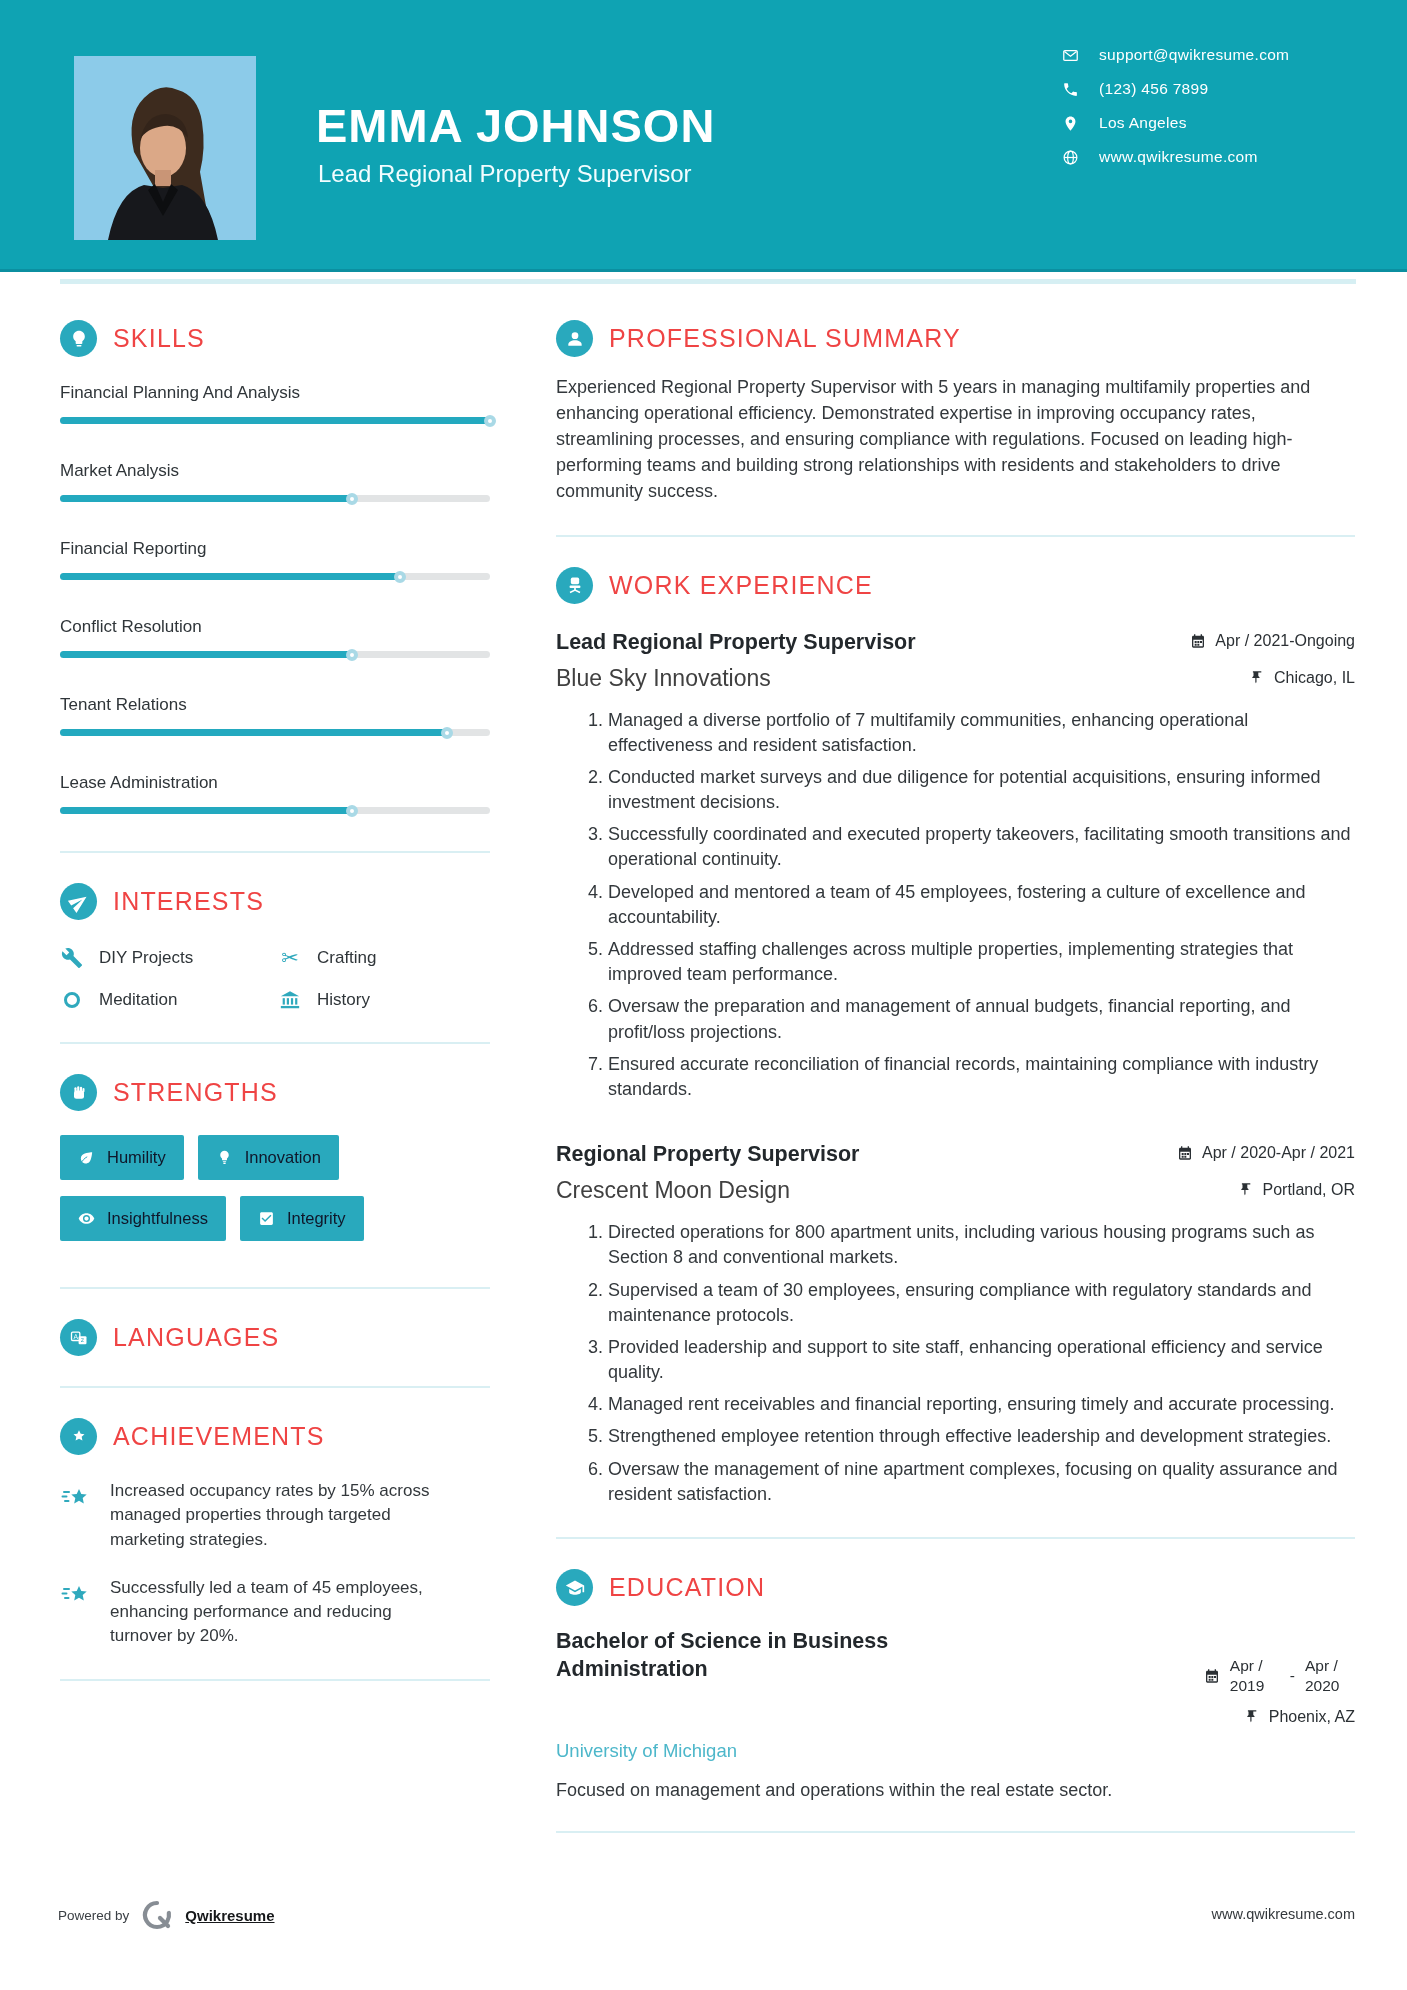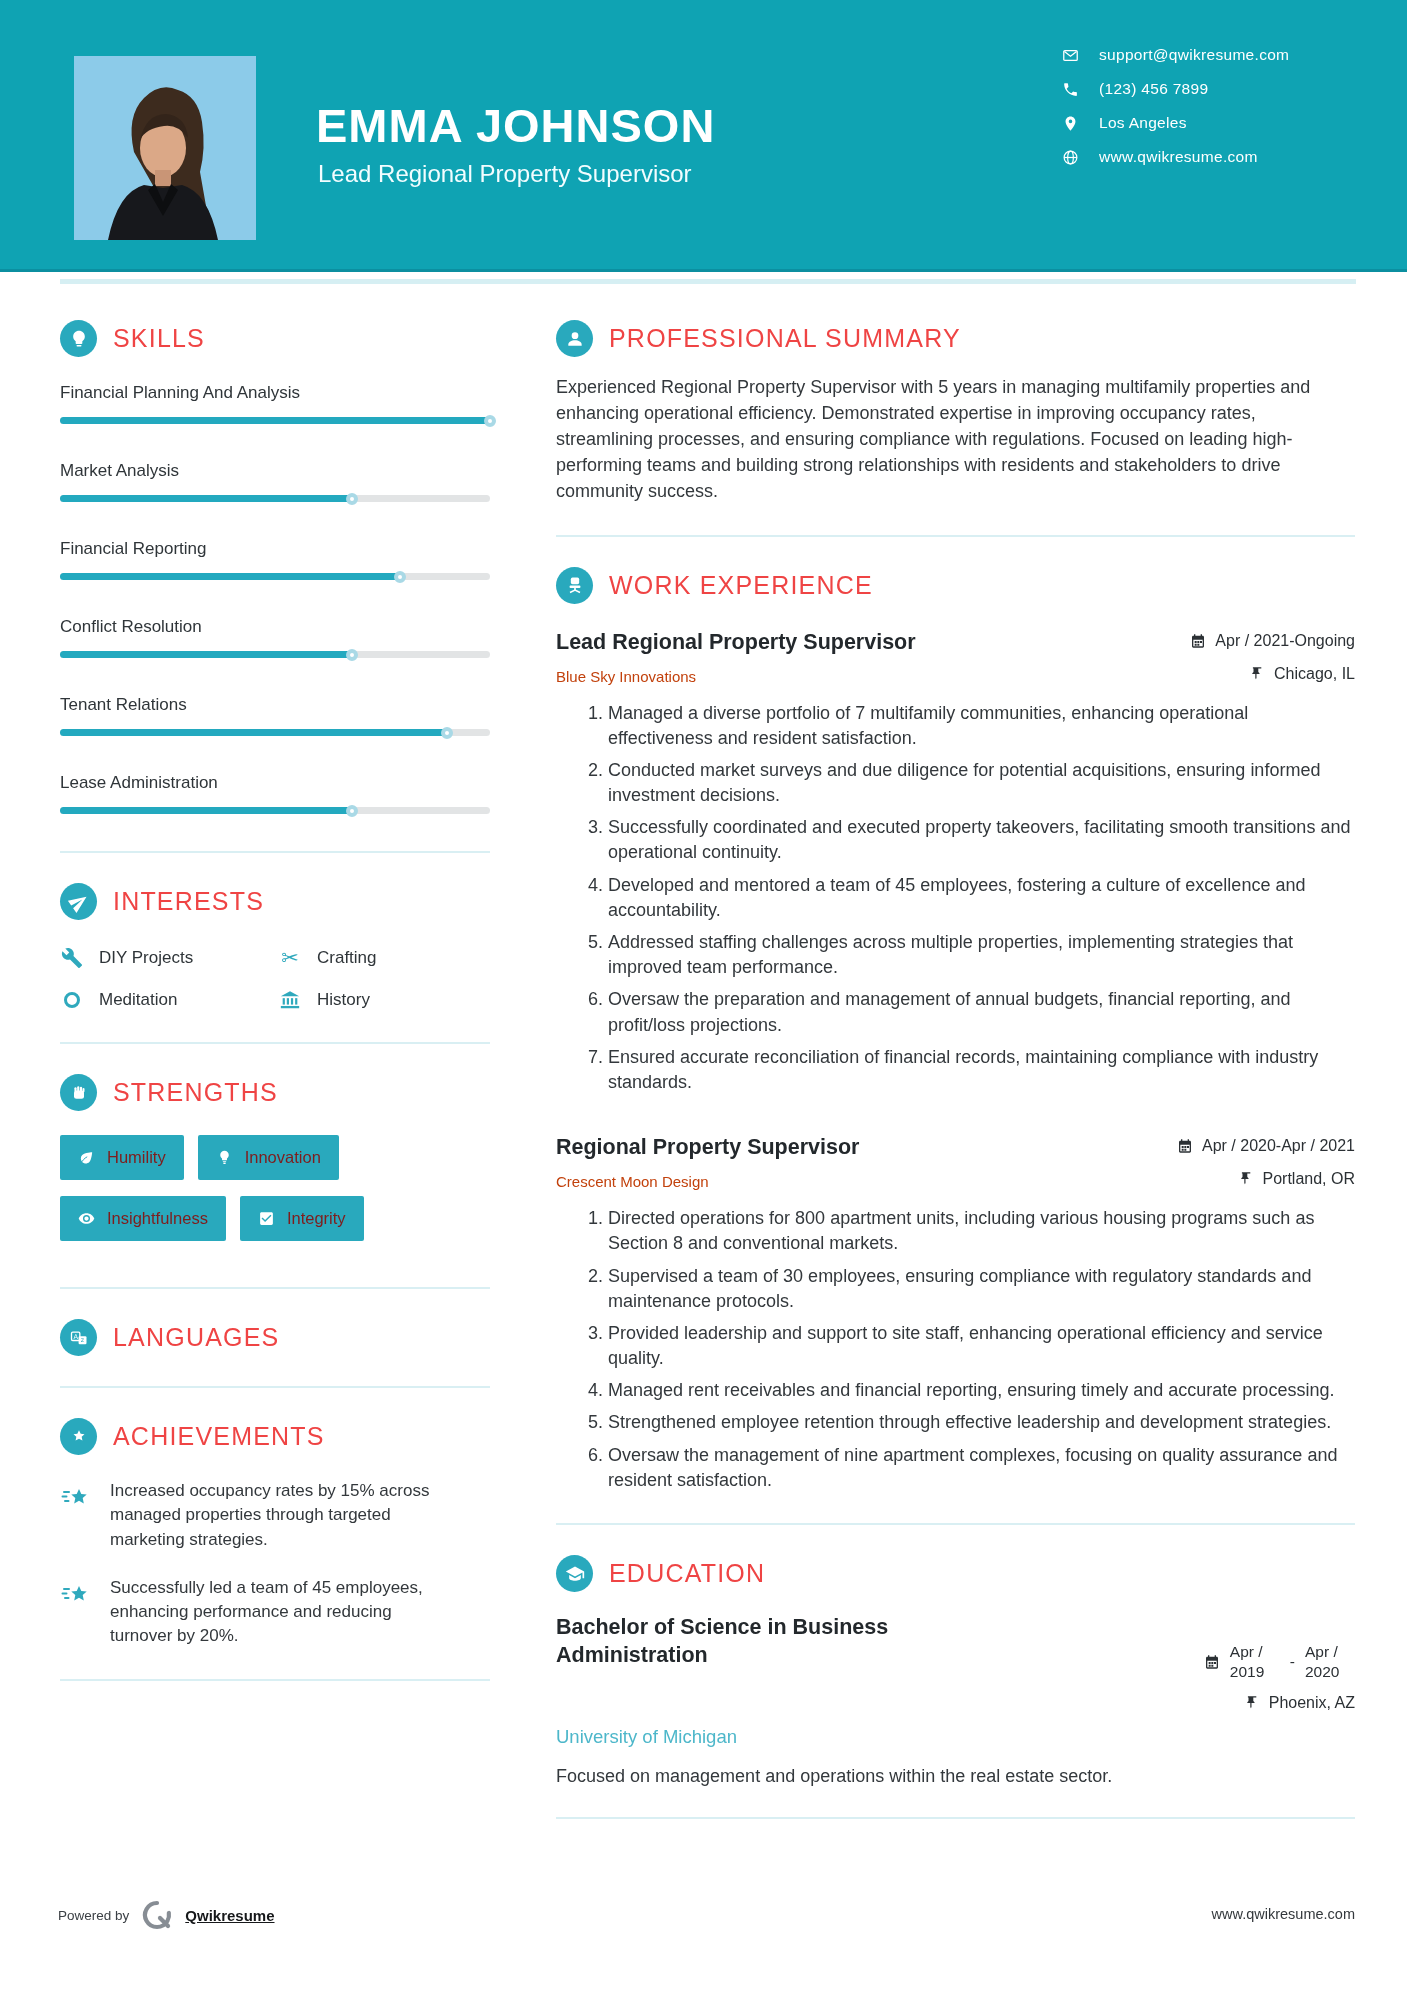--- a/index.html
+++ b/index.html
@@ -42,21 +42,21 @@
   
   .interests-grid { display:grid; grid-template-columns:218px 1fr; row-gap:18px; margin-top:26px; }
   .interest { display:flex; align-items:center; gap:15px; font-size:17px; color:#2f3539; }
   .interest .i-icon { width:24px; height:24px; flex:none; display:flex; align-items:center;
                       justify-content:center; color:#2fa9bd; }
   .interest .i-icon svg { width:22px; height:22px; }
   .glyph-icon { font-family:"DejaVu Sans",sans-serif; font-size:21px; color:#2fa9bd; line-height:1; }
   .ring { width:16px; height:16px; border:3.5px solid #2fa9bd; border-radius:50%; }
   
   .badges { margin-top:24px; }
-  .badge { display:inline-flex; align-items:center; gap:12px; background:#29a9bd; color:#7f1d1d;
+  .badge { display:inline-flex; align-items:center; gap:12px; background:#29a9bd; color:#0f172a;
            padding:13px 18px; margin:0 14px 16px 0; font-size:16.5px; border-radius:2px; }
   .badge svg { width:17px; height:17px; flex:none; }
   
   .langs { display:flex; gap:56px; margin-top:30px; }
   .lang { width:90px; display:flex; flex-direction:column; align-items:center; }
   .donut { width:88px; height:88px; border-radius:50%; position:relative; }
   .donut .hole { position:absolute; inset:22px; background:#ffffff; border-radius:50%; }
   .lang-label { margin-top:24px; font-size:18px; color:#2f3539; }
   
   .ach-item { display:flex; gap:18px; margin-top:24px; }
@@ -64,21 +64,21 @@
   .ach-text { font-size:17px; line-height:1.43; color:#33383c; max-width:330px; }
   
   .summary-text { margin-top:18px; font-size:18px; line-height:1.44; color:#33383c; }
   .job { margin-top:26px; }
   .job + .job { margin-top:40px; }
   .job-top { display:flex; justify-content:space-between; align-items:baseline; }
   .job-title { font-size:21.5px; font-weight:700; color:#23282c; }
   .meta { display:flex; align-items:center; gap:9px; font-size:16px; color:#2b3034; }
   .meta svg { width:16px; height:16px; flex:none; }
   .job-sub { display:flex; justify-content:space-between; align-items:baseline; margin-top:10px; }
-  .company { font-size:15px; color:#c2410c; }
+  .company { font-size:23px; color:#404040; }
   .job ol { margin:16px 0 0 0; padding-left:24px; }
   .job li { font-size:18px; line-height:1.4; margin-bottom:7px; color:#33383c;margin-left:28px; }
   
   .edu-top { display:flex; justify-content:space-between; margin-top:22px; }
   .degree { width:400px; font-size:21.5px; font-weight:700; color:#23282c; line-height:1.3; }
   .edu-meta { display:flex; flex-direction:column; align-items:flex-end; gap:12px; }
   .edu-dates { display:flex; align-items:center; gap:10px;margin-top:28px; }
   .edu-date { width:50px; font-size:15.5px; line-height:1.3; color:#2b3034; }
   .edu-dash { font-size:15.5px; color:#2b3034; }
   .school { margin-top:14px; font-size:18.5px; color:#4db7ca; }

